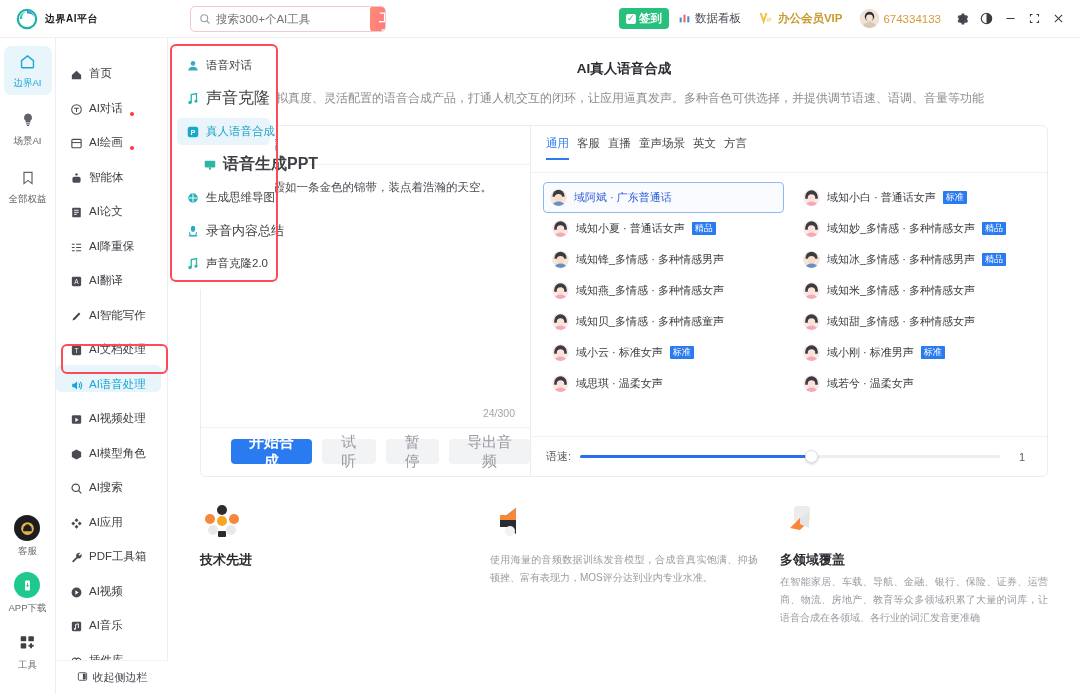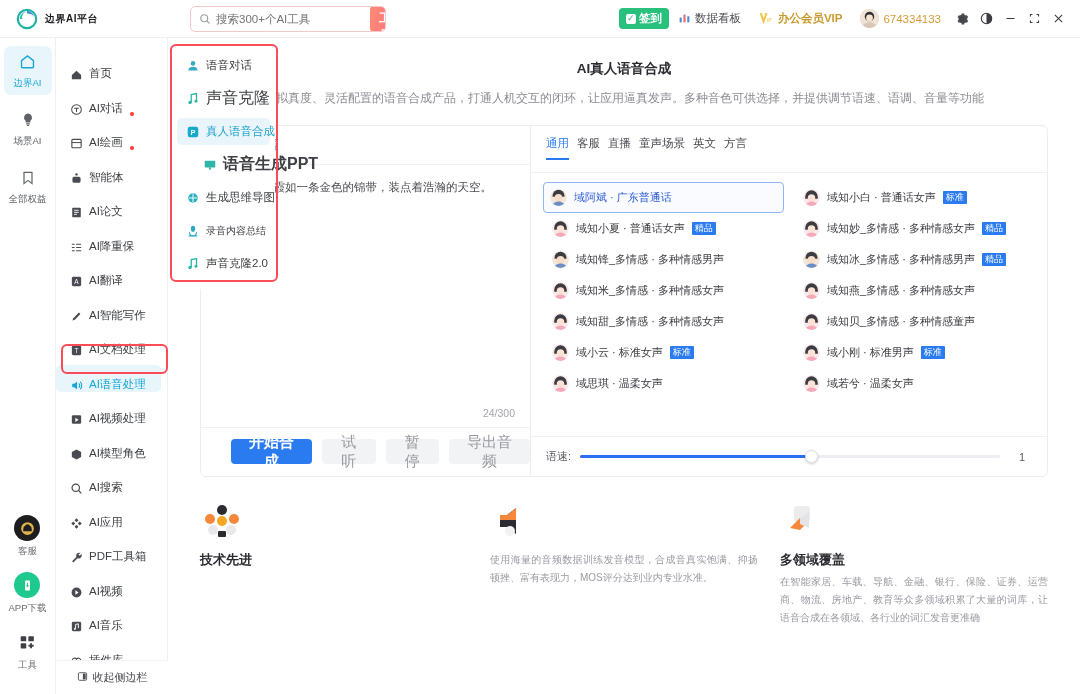--- a/index.html
+++ b/index.html
@@ -524,21 +524,21 @@
     </div>
     <div style="display: flex; align-items: center; gap: 6px; height: 27px; padding-left: 9px; font-size: 11.5px; margin: 0px 5px 6px; border-radius: 5px; cursor: pointer; white-space: nowrap; color: rgb(63, 64, 69);">
       <span style="display:flex;flex:none">
         <svg viewBox="0 0 16 16" width="14" height="14">
           <circle cx="8" cy="8" r="5.4" fill="#24b0bd"></circle>
           <path d="M3.4 8h9.2M8 3v10" stroke="#fff" stroke-width="1.1"></path>
         </svg>
       </span>
       <span>生成思维导图</span>
     </div>
-    <div style="display: flex; align-items: center; gap: 6px; height: 27px; padding-left: 9px; font-size: 10px; margin: 0px 5px 6px; border-radius: 5px; cursor: pointer; white-space: nowrap; color: rgb(63, 64, 69);">
+    <div style="display: flex; align-items: center; gap: 6px; height: 27px; padding-left: 9px; font-size: 13px; margin: 0px 5px 6px; border-radius: 5px; cursor: pointer; white-space: nowrap; color: rgb(63, 64, 69);">
       <span style="display:flex;flex:none">
         <svg viewBox="0 0 16 16" width="14" height="14">
           <rect x="5.6" y="2" width="4.8" height="7" rx="2.4" fill="#2aa9c7"></rect>
           <path d="M4 9.4a4 4 0 008 0" fill="none" stroke="#2aa9c7" stroke-width="1.3"></path>
           <path d="M3 13.6h10" stroke="#2aa9c7" stroke-width="1.4"></path>
         </svg>
       </span>
       <span>录音内容总结</span>
     </div>
     <div style="display: flex; align-items: center; gap: 6px; height: 27px; padding-left: 9px; font-size: 11.5px; margin: 0px 5px 6px; border-radius: 5px; cursor: pointer; white-space: nowrap; color: rgb(63, 64, 69);">
@@ -644,48 +644,48 @@
             <span class="vname">域知冰_多情感 · 多种情感男声</span>
             <span class="vtag">精品</span>
           </div>
           <div class="voice">
             <span class="vface"><svg viewBox="0 0 20 20" width="17" height="17">
                 <circle cx="10" cy="10" r="10" fill="#fae9ea"></circle>
                 <path d="M2.6 9a7.4 7.4 0 0114.8 0v2.4H2.6z" fill="#3b3b42"></path>
                 <circle cx="10" cy="10.6" r="4.4" fill="#fbe2d4"></circle>
                 <path d="M2.6 20c.6-3.6 3.6-5.4 7.4-5.4s6.8 1.8 7.4 5.4z" fill="#f5a9b8"></path>
               </svg></span>
+            <span class="vname">域知燕_多情感 · 多种情感女声</span>
+          </div>
+          <div class="voice">
+            <span class="vface"><svg viewBox="0 0 20 20" width="17" height="17">
+                <circle cx="10" cy="10" r="10" fill="#fae9ea"></circle>
+                <path d="M2.6 9a7.4 7.4 0 0114.8 0v2.4H2.6z" fill="#3b3b42"></path>
+                <circle cx="10" cy="10.6" r="4.4" fill="#fbe2d4"></circle>
+                <path d="M2.6 20c.6-3.6 3.6-5.4 7.4-5.4s6.8 1.8 7.4 5.4z" fill="#f5a9b8"></path>
+              </svg></span>
             <span class="vname">域知米_多情感 · 多种情感女声</span>
           </div>
           <div class="voice">
             <span class="vface"><svg viewBox="0 0 20 20" width="17" height="17">
                 <circle cx="10" cy="10" r="10" fill="#fae9ea"></circle>
                 <path d="M2.6 9a7.4 7.4 0 0114.8 0v2.4H2.6z" fill="#3b3b42"></path>
                 <circle cx="10" cy="10.6" r="4.4" fill="#fbe2d4"></circle>
                 <path d="M2.6 20c.6-3.6 3.6-5.4 7.4-5.4s6.8 1.8 7.4 5.4z" fill="#f5a9b8"></path>
               </svg></span>
-            <span class="vname">域知燕_多情感 · 多种情感女声</span>
+            <span class="vname">域知贝_多情感 · 多种情感童声</span>
           </div>
           <div class="voice">
             <span class="vface"><svg viewBox="0 0 20 20" width="17" height="17">
                 <circle cx="10" cy="10" r="10" fill="#fae9ea"></circle>
                 <path d="M2.6 9a7.4 7.4 0 0114.8 0v2.4H2.6z" fill="#3b3b42"></path>
                 <circle cx="10" cy="10.6" r="4.4" fill="#fbe2d4"></circle>
                 <path d="M2.6 20c.6-3.6 3.6-5.4 7.4-5.4s6.8 1.8 7.4 5.4z" fill="#f5a9b8"></path>
               </svg></span>
             <span class="vname">域知甜_多情感 · 多种情感女声</span>
-          </div>
-          <div class="voice">
-            <span class="vface"><svg viewBox="0 0 20 20" width="17" height="17">
-                <circle cx="10" cy="10" r="10" fill="#fae9ea"></circle>
-                <path d="M2.6 9a7.4 7.4 0 0114.8 0v2.4H2.6z" fill="#3b3b42"></path>
-                <circle cx="10" cy="10.6" r="4.4" fill="#fbe2d4"></circle>
-                <path d="M2.6 20c.6-3.6 3.6-5.4 7.4-5.4s6.8 1.8 7.4 5.4z" fill="#f5a9b8"></path>
-              </svg></span>
-            <span class="vname">域知贝_多情感 · 多种情感童声</span>
           </div>
           <div class="voice">
             <span class="vface"><svg viewBox="0 0 20 20" width="17" height="17">
                 <circle cx="10" cy="10" r="10" fill="#fae9ea"></circle>
                 <path d="M2.6 9a7.4 7.4 0 0114.8 0v2.4H2.6z" fill="#3b3b42"></path>
                 <circle cx="10" cy="10.6" r="4.4" fill="#fbe2d4"></circle>
                 <path d="M2.6 20c.6-3.6 3.6-5.4 7.4-5.4s6.8 1.8 7.4 5.4z" fill="#f5a9b8"></path>
               </svg></span>
             <span class="vname">域小云 · 标准女声</span>
             <span class="vtag">标准</span>

